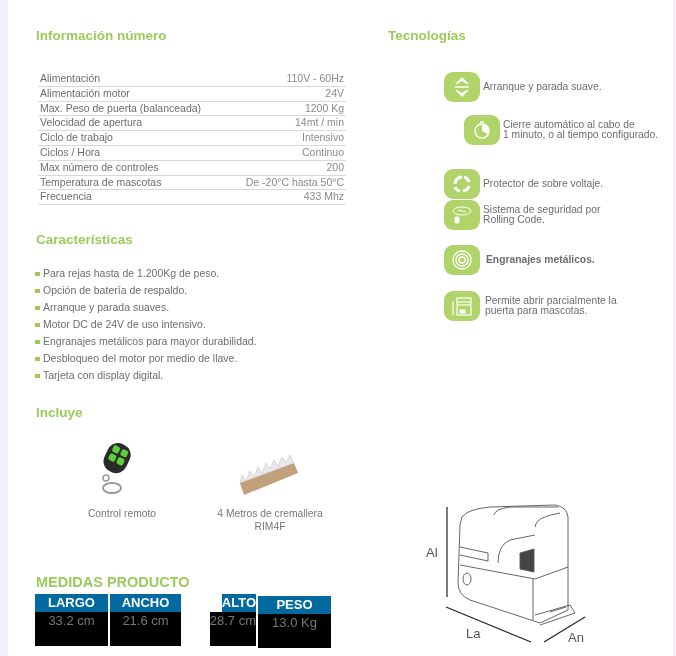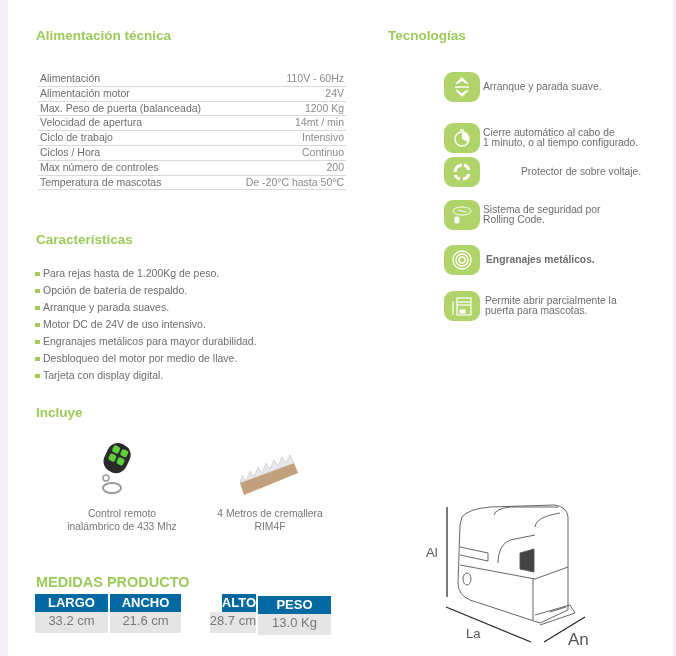--- a/index.html
+++ b/index.html
@@ -15,29 +15,29 @@
   .feat li { font-size: 10.5px; height: 17px; line-height: 15px; display: flex; align-items: center; }
   .bullet { display: inline-block; width: 5px; height: 4px; background: #9ccb5b; margin-right: 3px; }
   .inc { position: absolute; text-align: center; font-size: 10.3px; line-height: 13px; color: #777; }
   .tech { position: absolute; left: 396px; display: flex; align-items: center; padding-left: 48px; }
   .ticon { width: 36px; height: 30px; background: #b0d36a; border-radius: 9px; display: flex; align-items: center; justify-content: center; flex-shrink: 0; }
   .ttext { font-size: 10.3px; line-height: 10.5px; margin-left: 3px; color: #6d6d6d; }
   .med-title { position: absolute; left: 36px; top: 574px; color: #9ccb5b; font-weight: bold; font-size: 14.5px; }
   .med { position: absolute; left: 35px; top: 594px; display: flex; gap: 2px; }
   .mcol { display: flex; flex-direction: column; }
   .mh { background: #0369a1; color: #fff; font-weight: bold; font-size: 13px; text-align: center; height: 18px; line-height: 18px; }
-  .mv { background: #e5e5e5; color: #777; font-size: 13px; text-align: center; height: 21px; line-height: 18px; }
+  .mv { background: #000000; color: #777; font-size: 13px; text-align: center; height: 34px; line-height: 18px; }
 </style>
 </head>
 <body>
 
 <div class="strip-l"></div>
 <div class="strip-r"></div>
 
-<div class="h2" style="left:36px; top:28px;">Alimentación técnica</div>
+<div class="h2" style="left:36px; top:28px;">Información número</div>
 <div class="spec">
   <div class="spec-row">
       <span>Alimentación</span>
       <span class="v">110V - 60Hz</span>
     </div>
   <div class="spec-row">
       <span>Alimentación motor</span>
       <span class="v">24V</span>
     </div>
   <div class="spec-row">
@@ -56,20 +56,24 @@
       <span>Ciclos / Hora</span>
       <span class="v">Continuo</span>
     </div>
   <div class="spec-row">
       <span>Max número de controles</span>
       <span class="v">200</span>
     </div>
   <div class="spec-row">
       <span>Temperatura de mascotas</span>
       <span class="v">De -20°C hasta 50°C</span>
+    </div>
+  <div class="spec-row">
+      <span>Frecuencia</span>
+      <span class="v">433 Mhz</span>
     </div>
 </div>
 
 <div class="h2" style="left:36px; top:232px;">Características</div>
 <ul class="feat">
   <li>
       <span class="bullet"></span>
       <span>Para rejas hasta de 1.200Kg de peso.</span>
     </li>
   <li>
@@ -113,21 +117,20 @@
   </svg>
 </div>
 <div style="position:absolute; left:238px; top:455px;">
   <svg width="62" height="42" viewBox="0 0 62 42">
     <polygon points="2,28 56,8 60,18 6,40" fill="#c2a07c"></polygon>
     <polygon points="2,28 4,20 8,26 12,16 16,22 20,12 24,18 28,8 32,14 36,5 40,11 44,2 48,8 52,0 56,8" fill="#e8e8ec" stroke="#bbb" stroke-width="0.5"></polygon>
   </svg>
 </div>
 <div class="inc" style="left:52px; top:507px; width:140px;">
   <div>Control remoto</div>
-  <div>inalámbrico de 433 Mhz</div>
 </div>
 <div class="inc" style="left:200px; top:507px; width:140px;">
   <div>4 Metros de cremallera</div>
   <div>RIM4F</div>
 </div>
 
 <div class="med-title">MEDIDAS PRODUCTO</div>
 <div class="med">
   <div class="mcol" style="width:73px;">
       <div class="mh">LARGO</div>
@@ -155,35 +158,35 @@
         <path d="M5 9 L11 3 L17 9 M7 8 L11 5 L15 8"></path>
         <line x1="4" y1="12" x2="18" y2="12"></line>
         <path d="M5 15 L11 21 L17 15 M7 16 L11 19 L15 16"></path>
       </svg>
   </div>
   <div class="ttext">
       <div>Arranque y parada suave.</div>
     </div>
 </div>
 
-<div class="tech" style="top:123px;">
+<div class="tech" style="top:115px;margin-left:20px;">
   <div class="ticon">
     <svg width="22" height="22" viewBox="0 0 22 22">
         <circle cx="11" cy="12" r="7" fill="none" stroke="#fff" stroke-width="1.4"></circle>
         <path d="M11 12 L11 5 A7 7 0 0 1 17 15 Z" fill="#fff"></path>
         <line x1="9" y1="3" x2="13" y2="3" stroke="#fff" stroke-width="1.4"></line>
       </svg>
   </div>
   <div class="ttext">
       <div>Cierre automático al cabo de</div>
       <div>1 minuto, o al tiempo configurado.</div>
     </div>
 </div>
 
-<div class="tech" style="top:157px;gap:38px;">
+<div class="tech" style="top:169px;">
   <div class="ticon">
     <svg width="22" height="22" viewBox="0 0 22 22" fill="none" stroke="#fff" stroke-width="3">
         <path d="M4 11 A7 7 0 0 1 11 4"></path>
         <path d="M13 4 A7 7 0 0 1 18 9"></path>
         <path d="M18 13 A7 7 0 0 1 12 18"></path>
         <path d="M9 18 A7 7 0 0 1 4 14"></path>
       </svg>
   </div>
   <div class="ttext">
       <div>Protector de sobre voltaje.</div>
@@ -243,14 +246,14 @@
     <path d="M50 52 L78 58 L78 66 L50 60"></path>
     <path d="M50 70 L125 84 L158 72"></path>
     <path d="M88 68 Q88 50 100 45 L125 40"></path>
     <path d="M110 58 L124 54 L124 77 L110 74 Z" fill="#444"></path>
     <ellipse cx="57" cy="84" rx="4" ry="6"></ellipse>
     <path d="M123 84 L123 125 M125 120 L160 110 L165 118 L130 130"></path>
     <path d="M140 117 L156 112"></path>
   </svg>
   <div style="position:absolute; left:16px; top:50px; font-size:13px; color:#555;">Al</div>
   <div style="position:absolute; left:56px; top:131px; font-size:13px; color:#555;">La</div>
-  <div style="position:absolute; left:158px; top:135px; font-size:17px; color:#555;">An</div>
+  <div style="position:absolute; left:158px; top:135px; font-size:13px; color:#555;">An</div>
 </div>
 
 </body></html>

